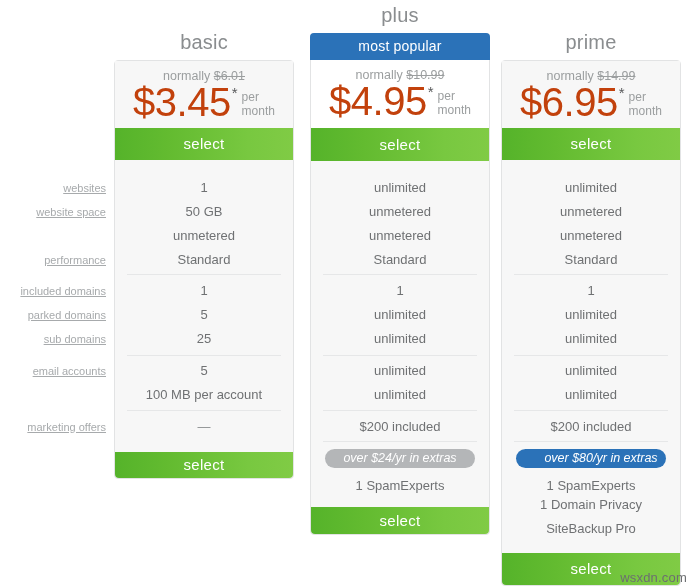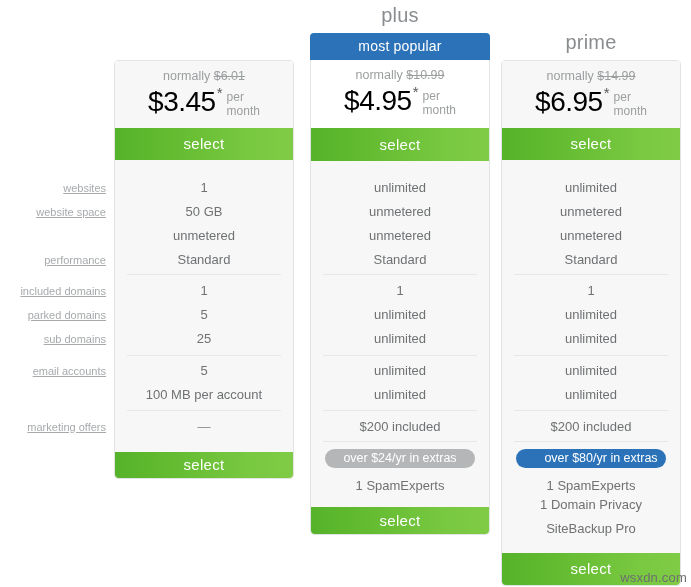--- a/index.html
+++ b/index.html
@@ -86,22 +86,22 @@
     text-decoration: line-through;
     color: #9b9e9f;
   }
   .price-line {
     display: flex;
     align-items: flex-start;
     justify-content: center;
     margin-top: 1px;
   }
   .price-main {
-    font-size: 28px;
-    color: #000000;
+    font-size: 40px;
+    color: #c2410c;
     line-height: 34px;
     font-weight: 400;
     letter-spacing: -0.5px;
   }
   .price-star {
     font-size: 15px;
     color: #58595b;
     line-height: 16px;
     margin-left: 1px;
   }
@@ -180,40 +180,42 @@
   .extras-pill {
     position: absolute;
     box-sizing: border-box;
     height: 19px;
     line-height: 19px;
     border-radius: 10px;
     text-align: center;
     font-size: 12.5px;
     color: #ffffff;
     white-space: nowrap;
+    font-style: italic;
   }
   .extras-pill.plus  { left: 325px; top: 449px; width: 150px; background: #b4b6b8; }
   .extras-pill.prime { left: 516px; top: 449px; width: 150px; background: #2b72b8; padding-left: 20px; }
 
   
   #watermark {
     position: absolute;
     right: 4px;
     bottom: 2px;
     font-size: 13px;
     color: #6c6e70;
     letter-spacing: 0.2px;
     white-space: nowrap;
   }
 </style>
 </head>
 <body>
 
 <div id="pricing-table">
 
+  <div class="plan-title basic">basic</div>
   <div class="plan-title plus">plus</div>
   <div class="plan-title prime">prime</div>
 
   <div class="col basic"></div>
   <div class="col plus"></div>
   <div class="col prime"></div>
 
   <div class="popular-banner">most popular</div>
 
   <div class="price-block basic">

